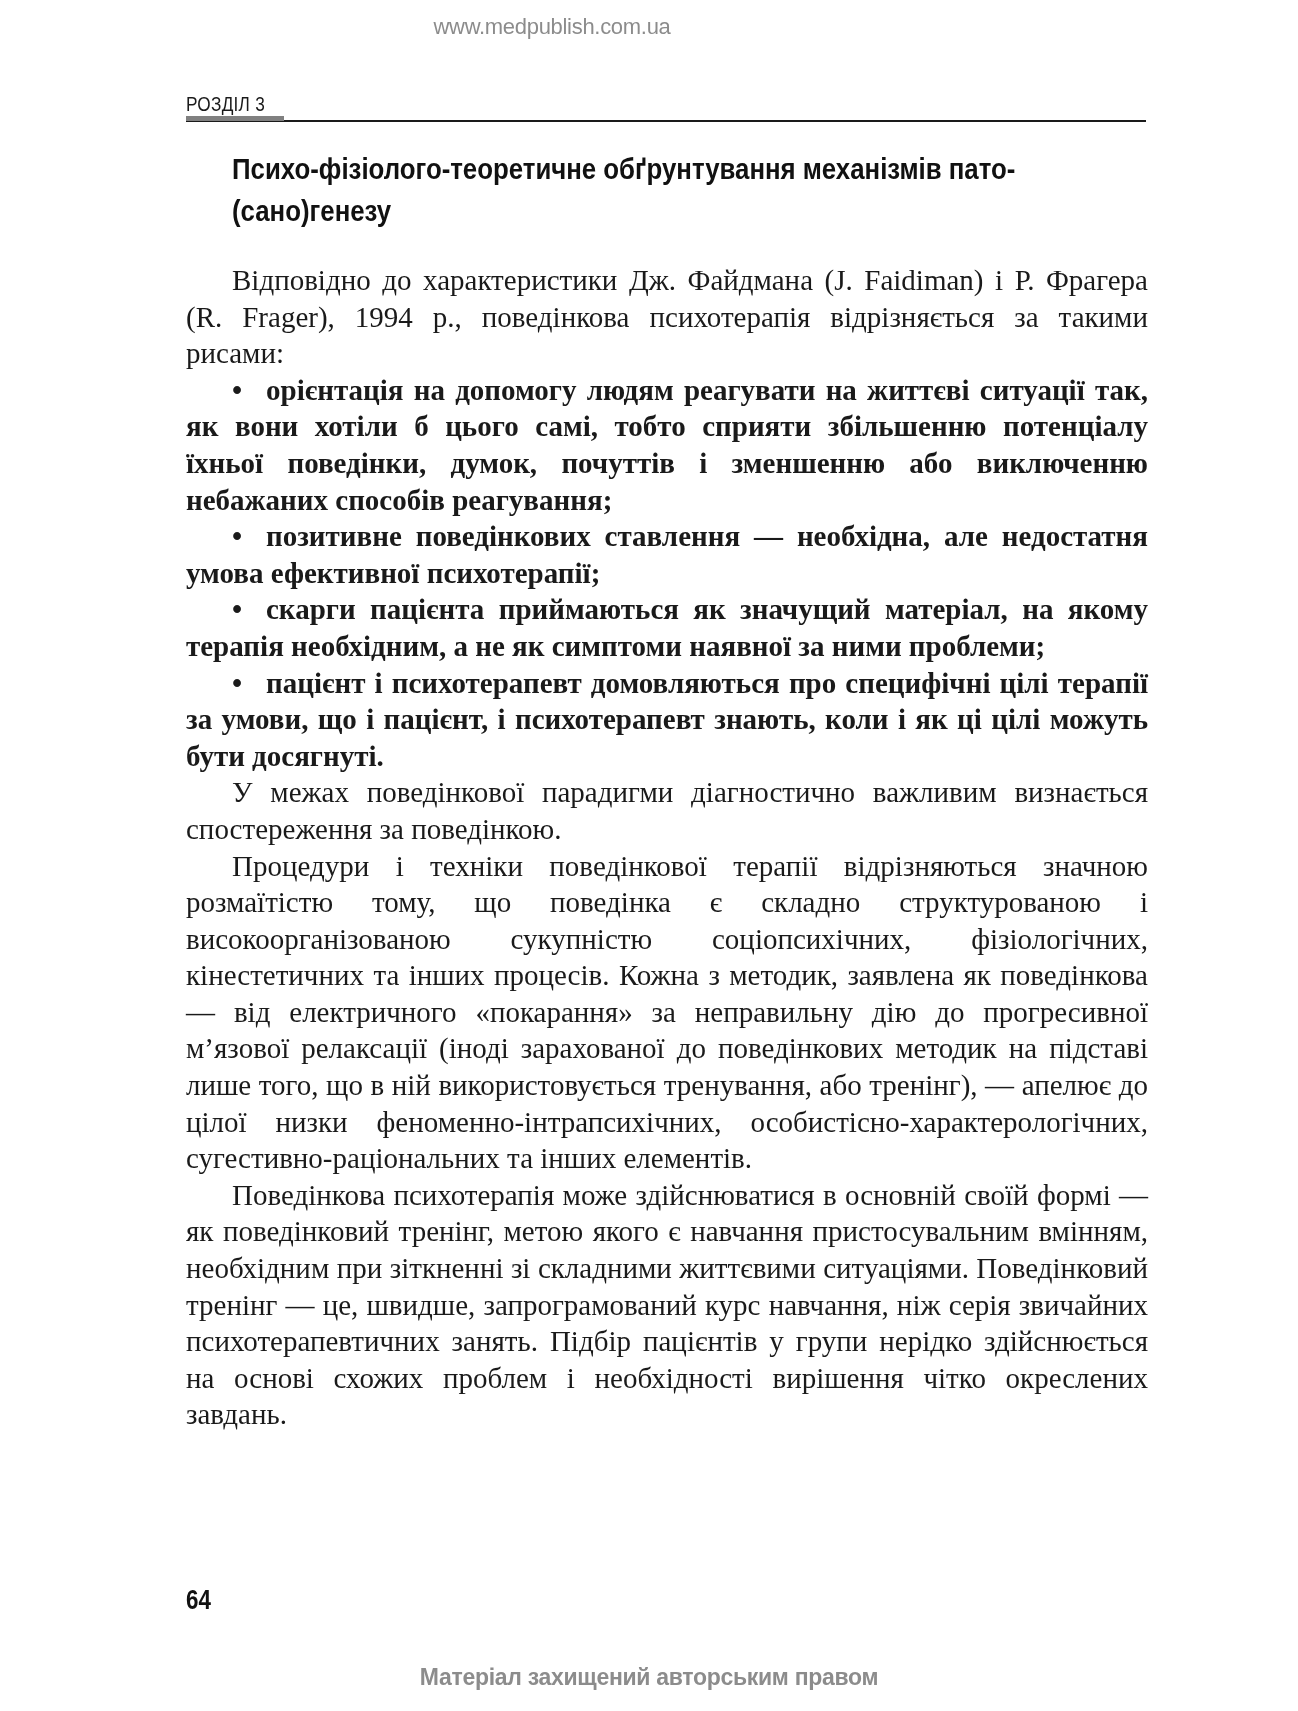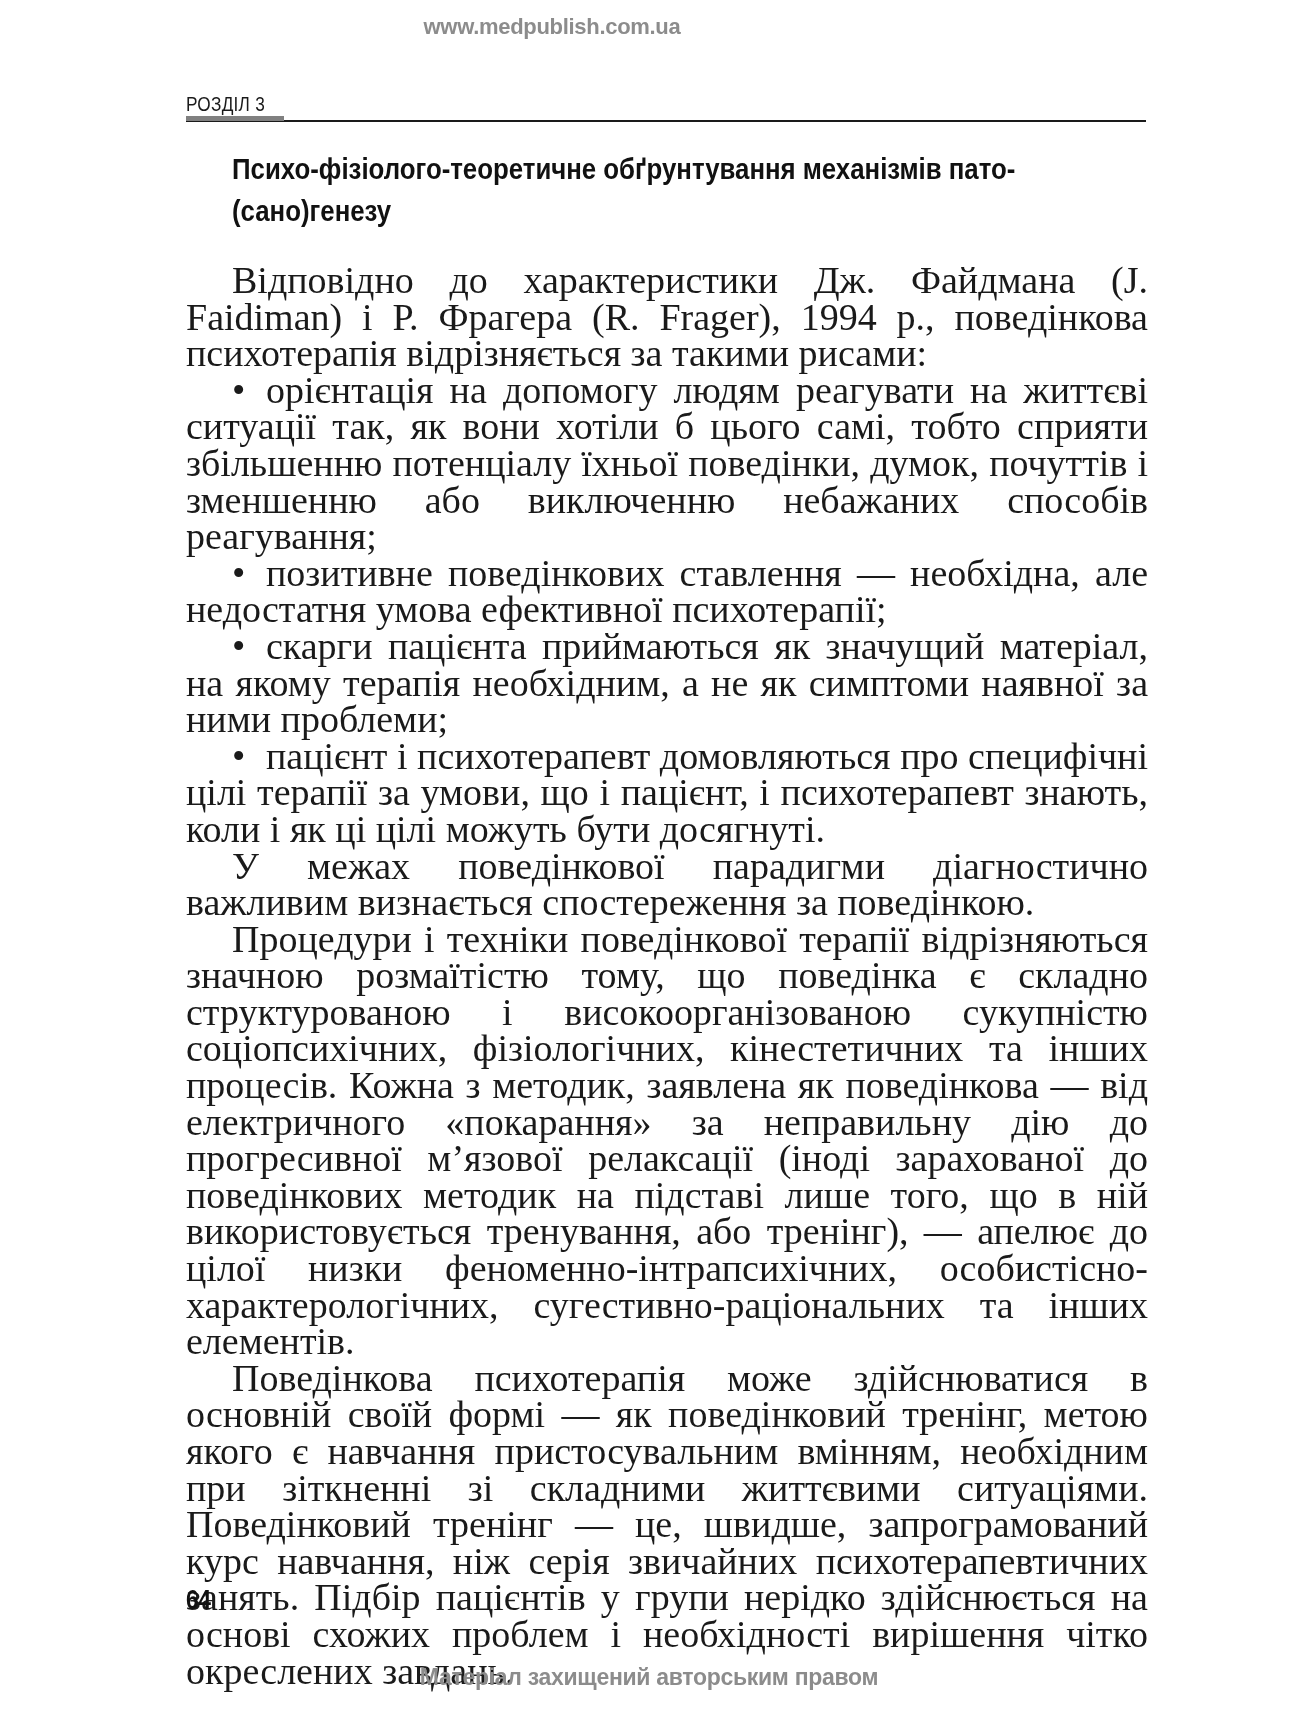--- a/index.html
+++ b/index.html
@@ -1,19 +1,19 @@
 <!DOCTYPE html>
 <html><head>
 <meta charset="utf-8">
 <style>
   html, body { margin: 0; padding: 0; background: #ffffff; }
   body { width: 1298px; height: 1711px; position: relative; overflow: hidden; color: #1a1a1a; }
   .watermark-top {
     position: absolute; top: 14px; left: 0; width: 1104px; text-align: center;
-    font-family: "Liberation Sans", sans-serif; font-weight: bold; font-size: 22px;
+    font-family: "Liberation Sans", sans-serif; font-weight: normal; font-size: 22px;
     color: #8c8c8c; letter-spacing: -0.3px;
   }
   .running-head {
     position: absolute; top: 92px; left: 186px; width: 960px;
   }
   .running-head .label {
     font-family: "Liberation Sans", sans-serif; font-size: 21px; color: #1a1a1a;
     transform: scaleX(0.82); transform-origin: left bottom; display: inline-block;
     letter-spacing: 0.3px;
   }
@@ -25,25 +25,25 @@
   }
   .section-title {
     position: absolute; top: 148px; left: 232px; width: 920px;
     font-family: "Liberation Sans", sans-serif; font-weight: bold; font-size: 30px;
     line-height: 42px; color: #111;
     transform: scaleX(0.86); transform-origin: left top;
     width: 1070px;
   }
   .body-text {
     position: absolute; top: 262px; left: 186px; width: 962px;
-    font-family: "Liberation Serif", serif; font-size: 38px; line-height: 36.6px;
+    font-family: "Liberation Serif", serif; font-size: 29px; line-height: 36.6px;
     color: #1a1a1a; text-align: justify;
   }
   .body-text p { margin: 0; text-indent: 46px; }
-  .body-text .bullet { margin: 0; text-indent: 46px; }
+  .body-text .bullet { margin: 0; text-indent: 46px; font-weight: bold; }
   .body-text .bullet .dot { display: inline-block; width: 34px; text-indent: 0; }
   .page-number {
     position: absolute; top: 1584px; left: 186px;
     font-family: "Liberation Sans", sans-serif; font-weight: bold; font-size: 28px; color: #111;
     transform: scaleX(0.8); transform-origin: left top;
   }
   .watermark-bottom {
     position: absolute; top: 1664px; left: 0; width: 1298px; text-align: center;
     font-family: Liberation Sans, sans-serif; font-weight: bold; font-size: 23px;
     color: #8c8c8c; letter-spacing: -0.3px;

